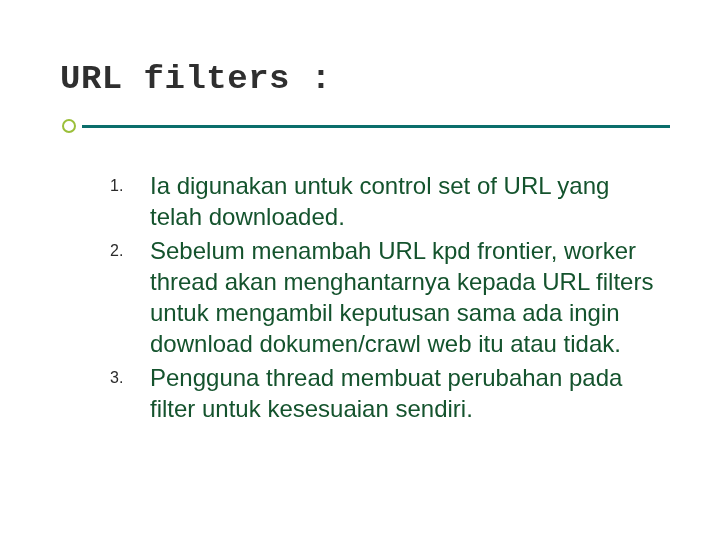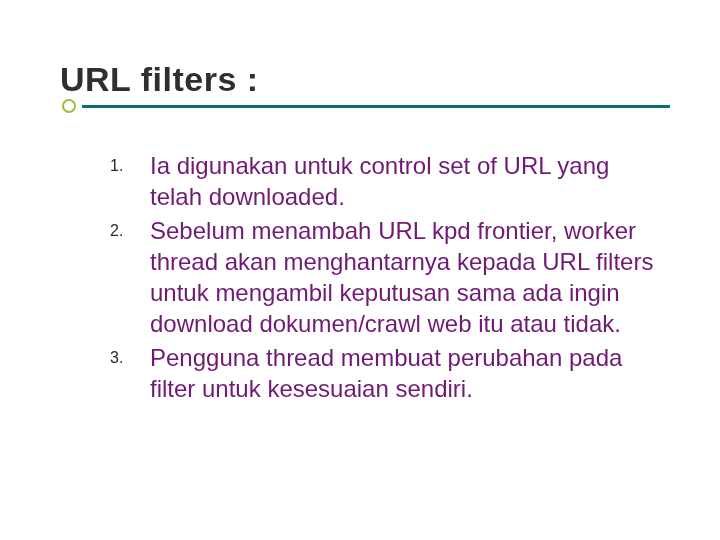--- a/index.html
+++ b/index.html
@@ -13,21 +13,22 @@
     overflow: hidden;
   }
   .slide {
     width: 100%;
     height: 100%;
     padding: 60px 50px 40px 60px;
   }
   .title-row {
     display: flex;
     align-items: flex-end;
-    margin-bottom: 0;
+    margin-bottom: 21px;
+    font-family: Liberation Mono, monospace;
   }
   .title {
     font-size: 34px;
     font-weight: bold;
     color: #2f2f2f;
     letter-spacing: 0.5px;
   }
   .underline-wrap {
     display: flex;
     align-items: center;
@@ -60,21 +61,21 @@
   .num {
     font-size: 16px;
     color: #2a2a2a;
     width: 40px;
     flex: 0 0 auto;
     padding-top: 6px;
   }
   .text {
     font-size: 24px;
     line-height: 1.28;
-    color: #701a75;
+    color: #14532d;
     flex: 1 1 auto;
   }
 </style>
 </head>
 <body>
 
 <div class="slide">
 
   <div class="title-row">
     <h1 class="title">URL filters :</h1>

